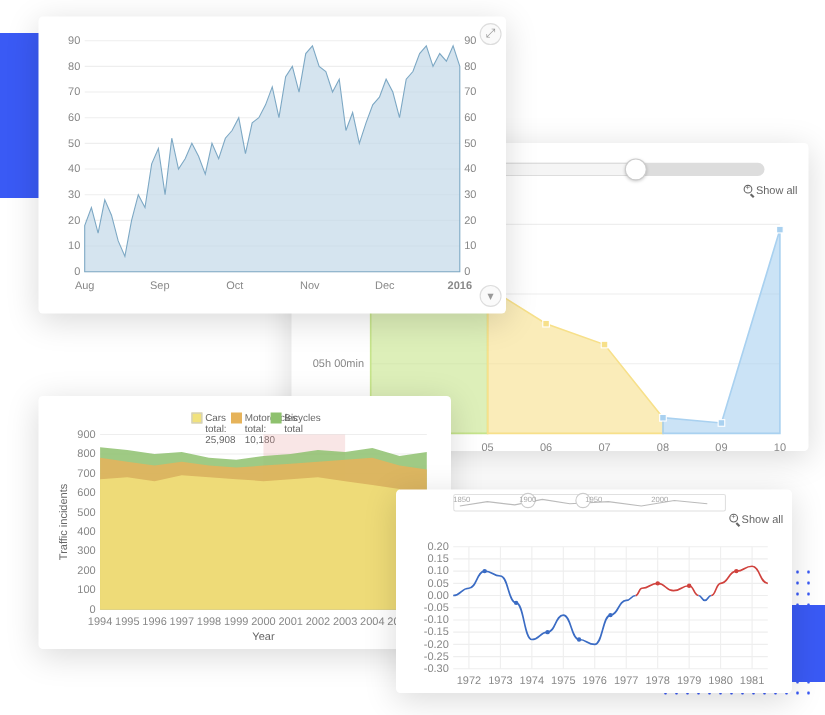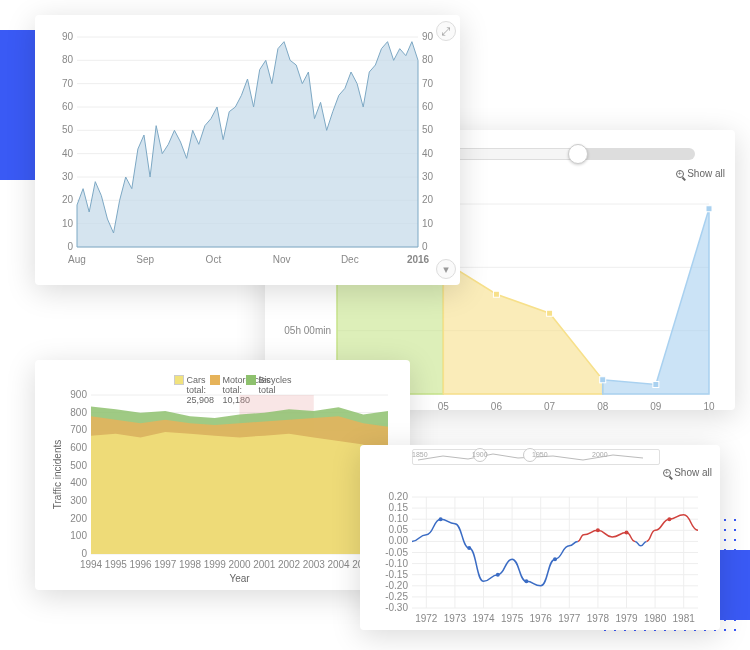--- a/index.html
+++ b/index.html
@@ -11,21 +11,21 @@
 .card{position:absolute;background:#fff;border-radius:4px;box-shadow:0 6px 30px rgba(0,0,0,0.15);padding:14px}
 .c1{left:35px;top:15px;width:425px;height:270px}
 .c2{left:265px;top:130px;width:470px;height:280px}
 .c3{left:35px;top:360px;width:375px;height:230px}
 .c4{left:360px;top:445px;width:360px;height:185px}
 .axisTxt{font-size:10px;fill:#888}
 .grid{stroke:#eee;stroke-width:1}
 .slider-track{position:absolute;left:40px;right:40px;top:18px;height:12px;background:#ddd;border-radius:6px}
 .slider-range{position:absolute;left:0;width:70%;height:100%;background:#f5f5f5;border-radius:6px;border:1px solid #ddd}
 .slider-handle{position:absolute;top:-4px;width:20px;height:20px;border-radius:50%;background:#fff;border:1px solid #ccc;box-shadow:0 1px 3px rgba(0,0,0,0.2)}
-.showall{position:absolute;right:10px;top:38px;font-size:10px;color:#666;display:flex;align-items:center;gap:3px}
+.showall{position:absolute;right:10px;top:38px;font-size:10px;color:#666;display:flex;align-items:flex-start;gap:3px}
 .zoom-icon{border:1.5px solid #666;border-radius:50%;width:8px;height:8px;position:relative}
 .zoom-icon::after{content:"";position:absolute;right:-3px;bottom:-3px;width:4px;height:1.5px;background:#666;transform:rotate(45deg)}
 .zoom-icon::before{content:"+";position:absolute;font-size:7px;left:0.5px;top:-1px;color:#666}
 .legend{display:flex;gap:10px;font-size:9px;color:#666;justify-content:center;margin-bottom:4px}
 .legend span{display:inline-block;width:10px;height:10px;margin-right:3px;vertical-align:middle}
 .ylabel{font-size:10px;fill:#666}
 .xlabel{font-size:10px;fill:#666;text-anchor:middle}
 .handle-btn{position:absolute;right:4px;width:20px;height:20px;border-radius:50%;background:#fafafa;border:1px solid #ddd;font-size:11px;color:#999;display:flex;align-items:center;justify-content:center}
 .mini-scroll{position:absolute;left:52px;right:60px;top:4px;height:16px;border:1px solid #e0e0e0;border-radius:2px}
 .mini-handle{position:absolute;top:-2px;width:14px;height:14px;border-radius:50%;background:#fff;border:1px solid #ccc}

